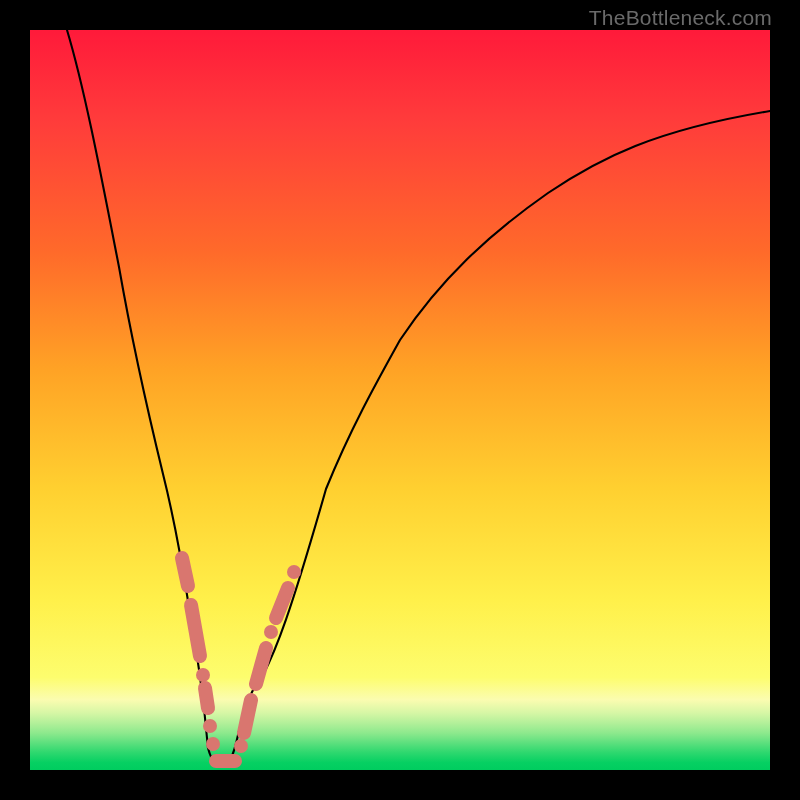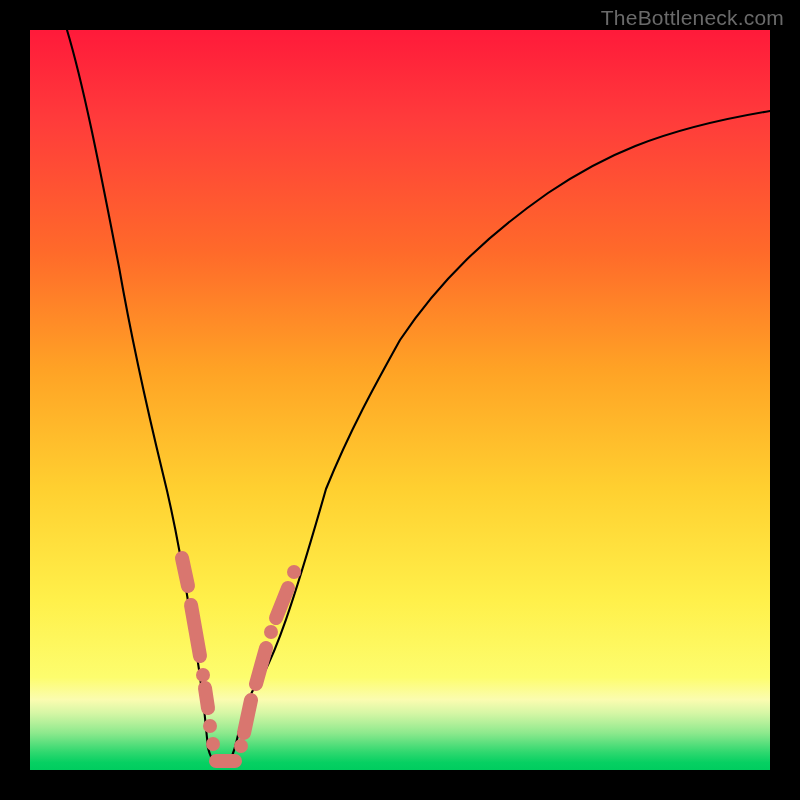--- a/index.html
+++ b/index.html
@@ -41,21 +41,21 @@
       #8de98d 95%,
       #5ee07e 96.3%,
       #2fd86f 97.6%,
       #06d062 99%,
       #00cd5f 100%
     );
   }
   .watermark {
     position: absolute;
     top: 6px;
-    right: 16px;
+    right: 28px;
     color: #6a6a6a;
     font-size: 21px;
     font-weight: 500;
     letter-spacing: 0.2px;
     user-select: none;
     text-align: right;
   }
   svg.curve {
     position: absolute;
     top: 0;

